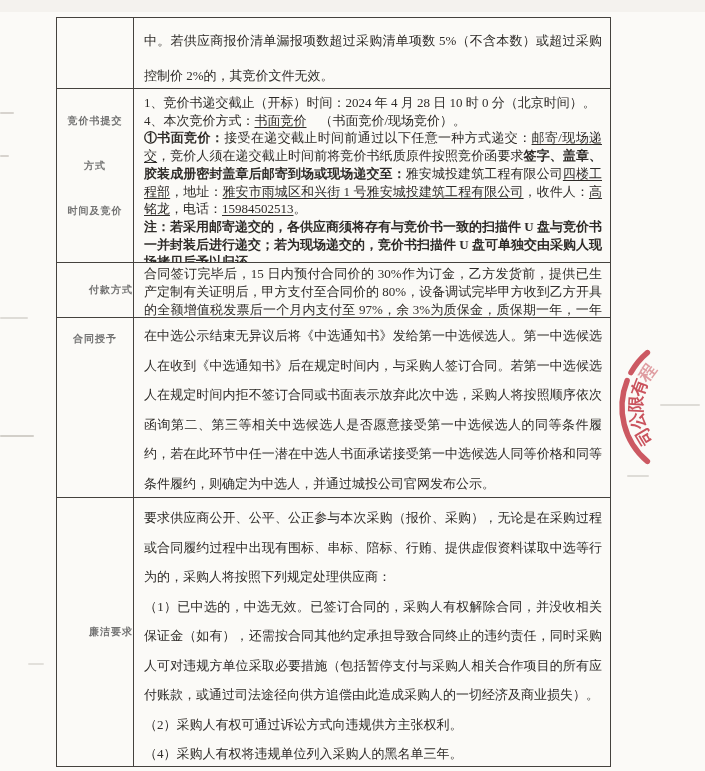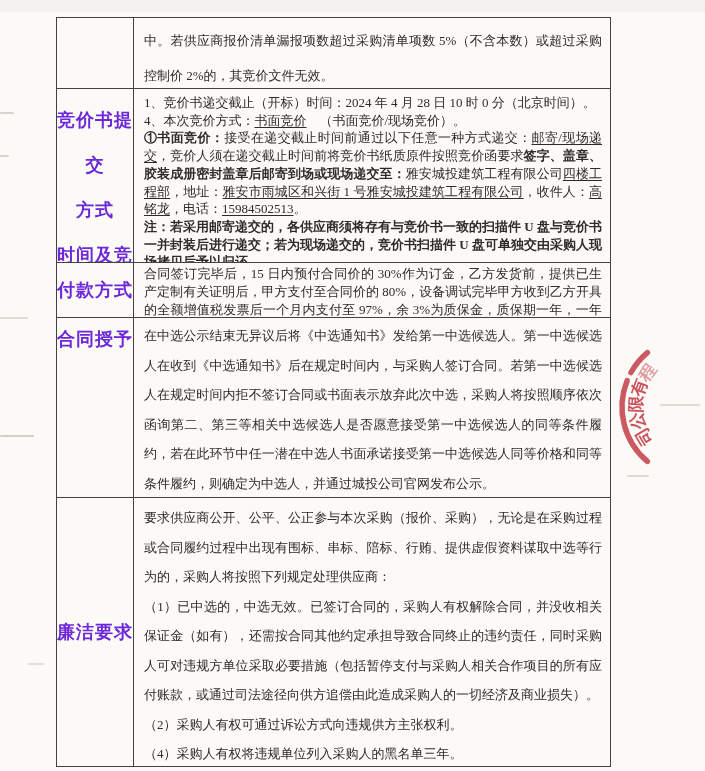--- a/index.html
+++ b/index.html
@@ -19,22 +19,22 @@
     position:absolute;left:56px;top:5px;width:555px;height:750px;
     border:1.4px solid #45423e;
     box-sizing:border-box;
     color:#2e2b28;
   }
   .row{display:flex;box-sizing:border-box;border-bottom:1px solid #45423e;}
   .row:last-child{border-bottom:none;}
   .hcell{
     width:77px;flex:0 0 77px;box-sizing:border-box;
     border-right:1px solid #45423e;
-    font-weight:bold;font-size:18px;letter-spacing:1px;
-    text-align:center;color:#6d28d9;
+    font-weight:bold;font-size:10px;letter-spacing:1px;
+    text-align:center;color:#737373;
     overflow:hidden;
   }
   .ccell{
     flex:1;box-sizing:border-box;
     padding:0 8px 0 10px;
     font-size:13px;text-align:justify;
     overflow:hidden;
   }
   .ccell p{margin:0;}
   .b{font-weight:bold;}
@@ -46,21 +46,21 @@
   .r2 .ccell{line-height:17.7px;padding-top:5px;}
   .r2 .hcell{padding-top:9px;line-height:45px;}
   .r3{height:55px;}
   .r3 .ccell{line-height:18px;padding-top:2px;}
   .r3 .hcell{display:flex;align-items:center;justify-content:flex-end;}
   .r4{height:180px;}
   .r4 .ccell{line-height:29.6px;padding-top:3px;}
   .r4 .hcell{padding-top:10px;line-height:22px;}
   .r5{height:268px;}
   .r5 .ccell{line-height:29.5px;padding-top:5px;}
-  .r5 .hcell{display:flex;align-items:center;justify-content:center;}
+  .r5 .hcell{display:flex;align-items:center;justify-content:flex-end;}
 
   
   .seal-svg{position:absolute;left:0;top:0;pointer-events:none;}
 
   
   .artifact{position:absolute;background:#aaa49b;opacity:.45;border-radius:1px;}
 </style>
 </head>
 <body>
 

